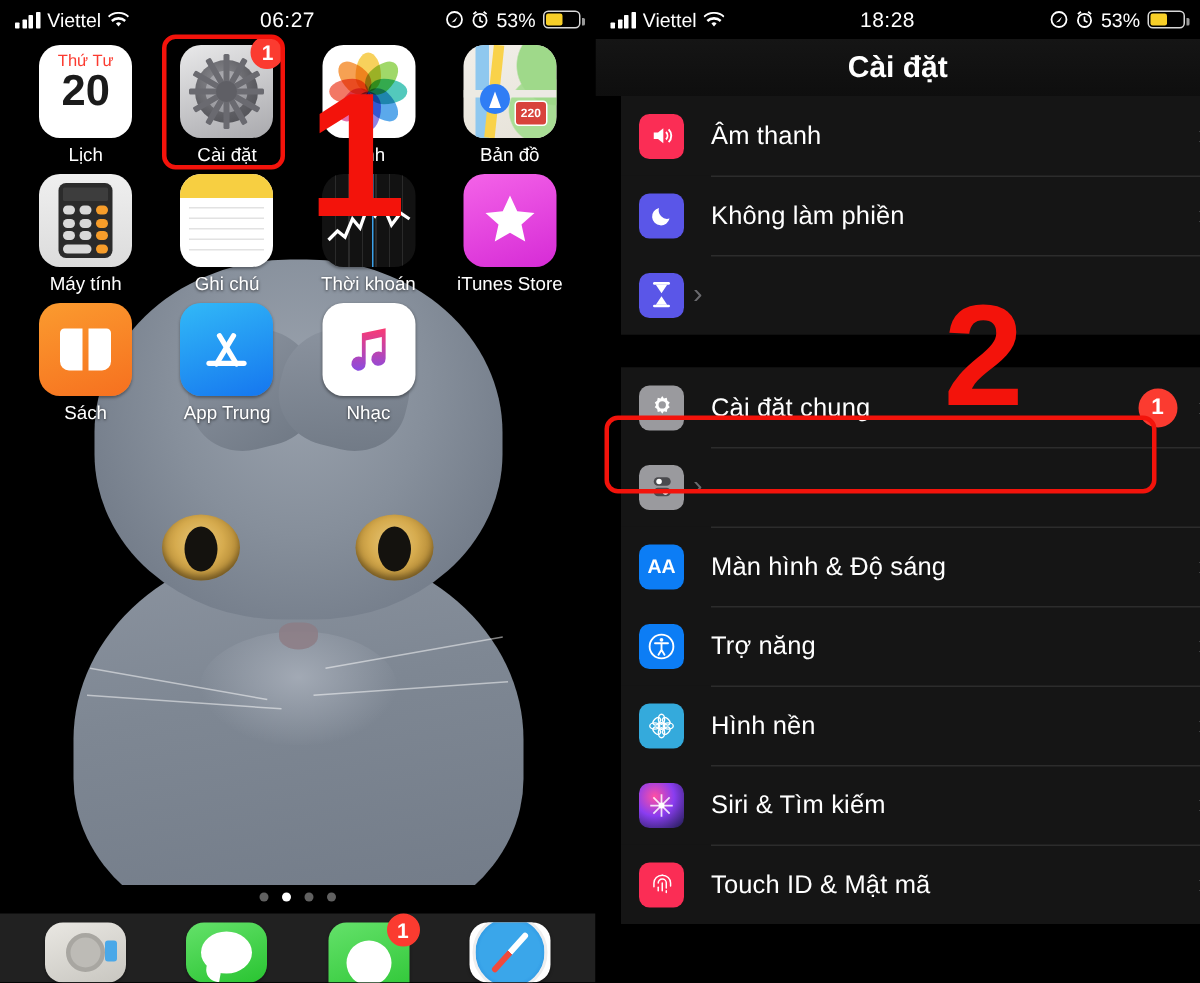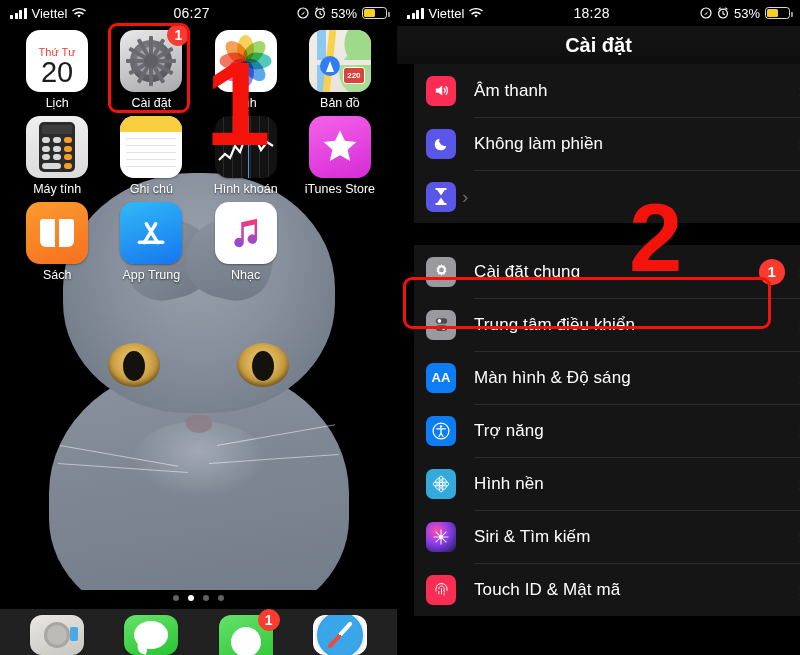--- a/index.html
+++ b/index.html
@@ -115,22 +115,22 @@
     position: absolute; top: -6px; right: -7px; min-width: 22px; height: 22px;
     border-radius: 11px; background: #fb3b30; color: #fff;
     font-size: 14px; font-weight: bold; display: flex;
     align-items: center; justify-content: center; border: 1.5px solid #fb3b30;
     z-index: 5;
   }
   .icon-wrap { position: relative; }
 
   
   .ic-calendar { background:#fff; display:flex; flex-direction:column; }
-  .ic-calendar .cal-d { color:#fb3b30; font-size:11px; text-align:center; padding-top:16px; font-weight:500;}
-  .ic-calendar .cal-n { color:#1b1b1b; font-size:29px; text-align:center; line-height:28px; font-weight:400;}
+  .ic-calendar .cal-d { color:#fb3b30; font-size:11px; text-align:center; padding-top:5px; font-weight:500;}
+  .ic-calendar .cal-n { color:#1b1b1b; font-size:29px; text-align:center; line-height:28px; font-weight:700;}
   .ic-settings { background: linear-gradient(160deg,#e9e9ea,#a9a9ad); display:flex;align-items:center;justify-content:center;}
   .gear {
     width: 42px; height: 42px; border-radius: 50%;
     background: radial-gradient(circle at 40% 35%, #8f8f94 0%, #5d5d62 60%, #4a4a4f 100%);
     position: relative;
   }
   .gear::before{
     content:"";position:absolute;inset:7px;border-radius:50%;
     background:radial-gradient(circle at 45% 40%,#b9b9be,#8a8a8f);
   }
@@ -426,21 +426,21 @@
         </div>
         <div class="app-cell">
           <div class="icon ic-stocks">
             <div class="vg"></div>
             <svg width="62" height="62" viewBox="0 0 62 62" style="position:absolute;inset:0">
               <polyline points="4,44 10,38 15,42 20,30 25,36 30,22 35,28 40,20 46,34 52,26 58,30" fill="none" stroke="#fff" stroke-width="2.2"></polyline>
             </svg>
             <div class="cursor"></div>
               <div class="dot"></div>
           </div>
-          <div class="app-label">Hình khoán</div>
+          <div class="app-label">Thời khoán</div>
         </div>
         <div class="app-cell">
           <div class="icon ic-itunes">
             <svg width="40" height="40" viewBox="0 0 24 24">
                 <path d="M12 2l2.9 6.3 6.9.7-5.2 4.6 1.5 6.8L12 16.9 5.9 20.4l1.5-6.8L2.2 9l6.9-.7z" fill="#fff"></path>
               </svg>
           </div>
           <div class="app-label">iTunes Store</div>
         </div>
       </div>
@@ -614,21 +614,20 @@
 
         <div class="srow">
           <div class="sicon i-control">
             <svg width="17" height="17" viewBox="0 0 24 24">
               <rect x="4" y="3" width="16" height="8" rx="4" fill="#4a4a4e"></rect>
                 <circle cx="9" cy="7" r="2.6" fill="#fff"></circle>
               <rect x="4" y="13" width="16" height="8" rx="4" fill="#4a4a4e"></rect>
                 <circle cx="15" cy="17" r="2.6" fill="#fff"></circle>
             </svg>
           </div>
-          <div class="slabel">Trung tâm điều khiển</div>
           <div class="chev">›</div>
         </div>
 
         <div class="srow">
           <div class="sicon i-display">AA</div>
           <div class="slabel">Màn hình &amp; Độ sáng</div>
           <div class="chev">›</div>
         </div>
 
         <div class="srow">

